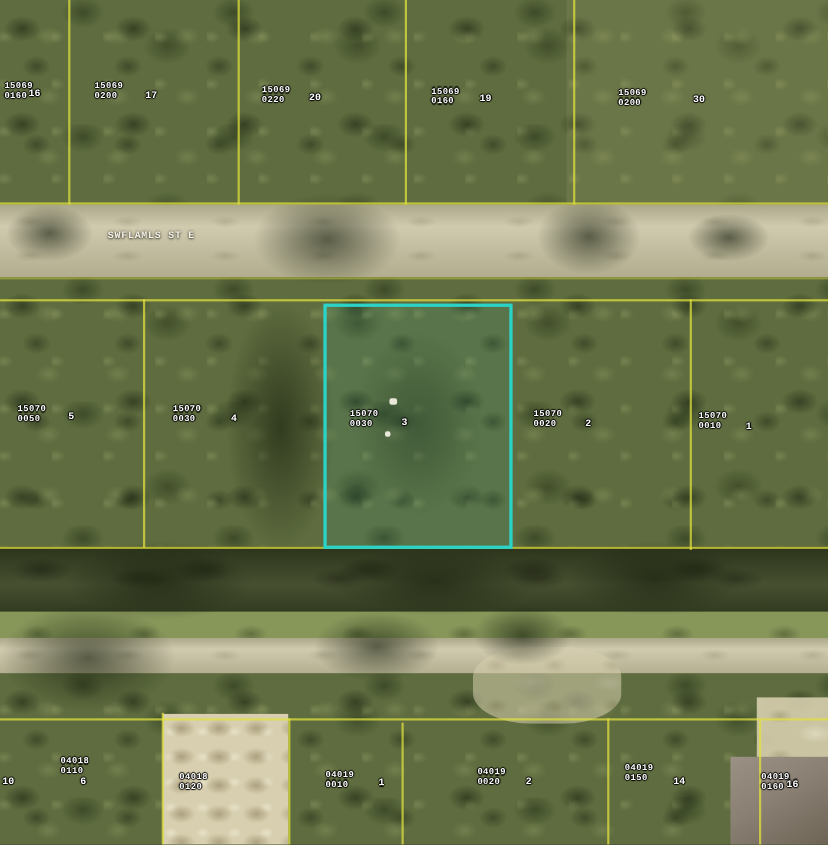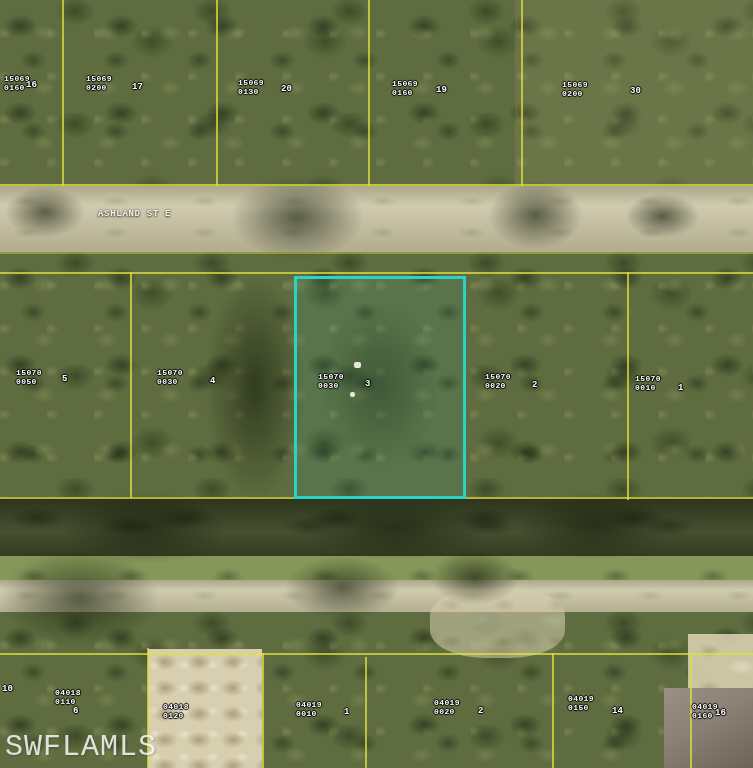--- a/index.html
+++ b/index.html
@@ -111,21 +111,21 @@
     <div>0160</div>
   </div>
   <div class="lot" style="left:26px;top:80px">16</div>
   <div class="plabel" style="left:86px;top:74px">
     <div>15069</div>
     <div>0200</div>
   </div>
   <div class="lot" style="left:132px;top:82px">17</div>
   <div class="plabel" style="left:238px;top:78px">
     <div>15069</div>
-    <div>0130</div>
+    <div>0220</div>
   </div>
   <div class="lot" style="left:281px;top:84px">20</div>
   <div class="plabel" style="left:392px;top:79px">
     <div>15069</div>
     <div>0160</div>
   </div>
   <div class="lot" style="left:436px;top:85px">19</div>
   <div class="plabel" style="left:562px;top:80px">
     <div>15069</div>
     <div>0200</div>
@@ -151,21 +151,21 @@
     <div>15070</div>
     <div>0020</div>
   </div>
   <div class="lot" style="left:532px;top:380px">2</div>
   <div class="plabel" style="left:635px;top:374px">
     <div>15070</div>
     <div>0010</div>
   </div>
   <div class="lot" style="left:678px;top:383px">1</div>
 
-  <div class="lot" style="left:2px;top:684px">10</div>
+  <div class="lot" style="left:2px;top:706px">10</div>
   <div class="plabel" style="left:55px;top:688px">
     <div>04018</div>
     <div>0110</div>
   </div>
   <div class="lot" style="left:73px;top:706px">6</div>
   <div class="plabel" style="left:163px;top:702px">
     <div>04018</div>
     <div>0120</div>
   </div>
   <div class="plabel" style="left:296px;top:700px">
@@ -182,16 +182,15 @@
     <div>04019</div>
     <div>0150</div>
   </div>
   <div class="lot" style="left:612px;top:706px">14</div>
   <div class="plabel" style="left:692px;top:702px">
     <div>04019</div>
     <div>0160</div>
   </div>
   <div class="lot" style="left:715px;top:708px">16</div>
 
-  <div class="street" style="left:98px;top:209px">ASHLAND ST E</div>
-  <div class="watermark" style="left:5px;top:730px">SWFLAMLS</div>
+  <div class="street" style="left:98px;top:209px">SWFLAMLS ST E</div>
 
 </div>
 
 </body></html>

